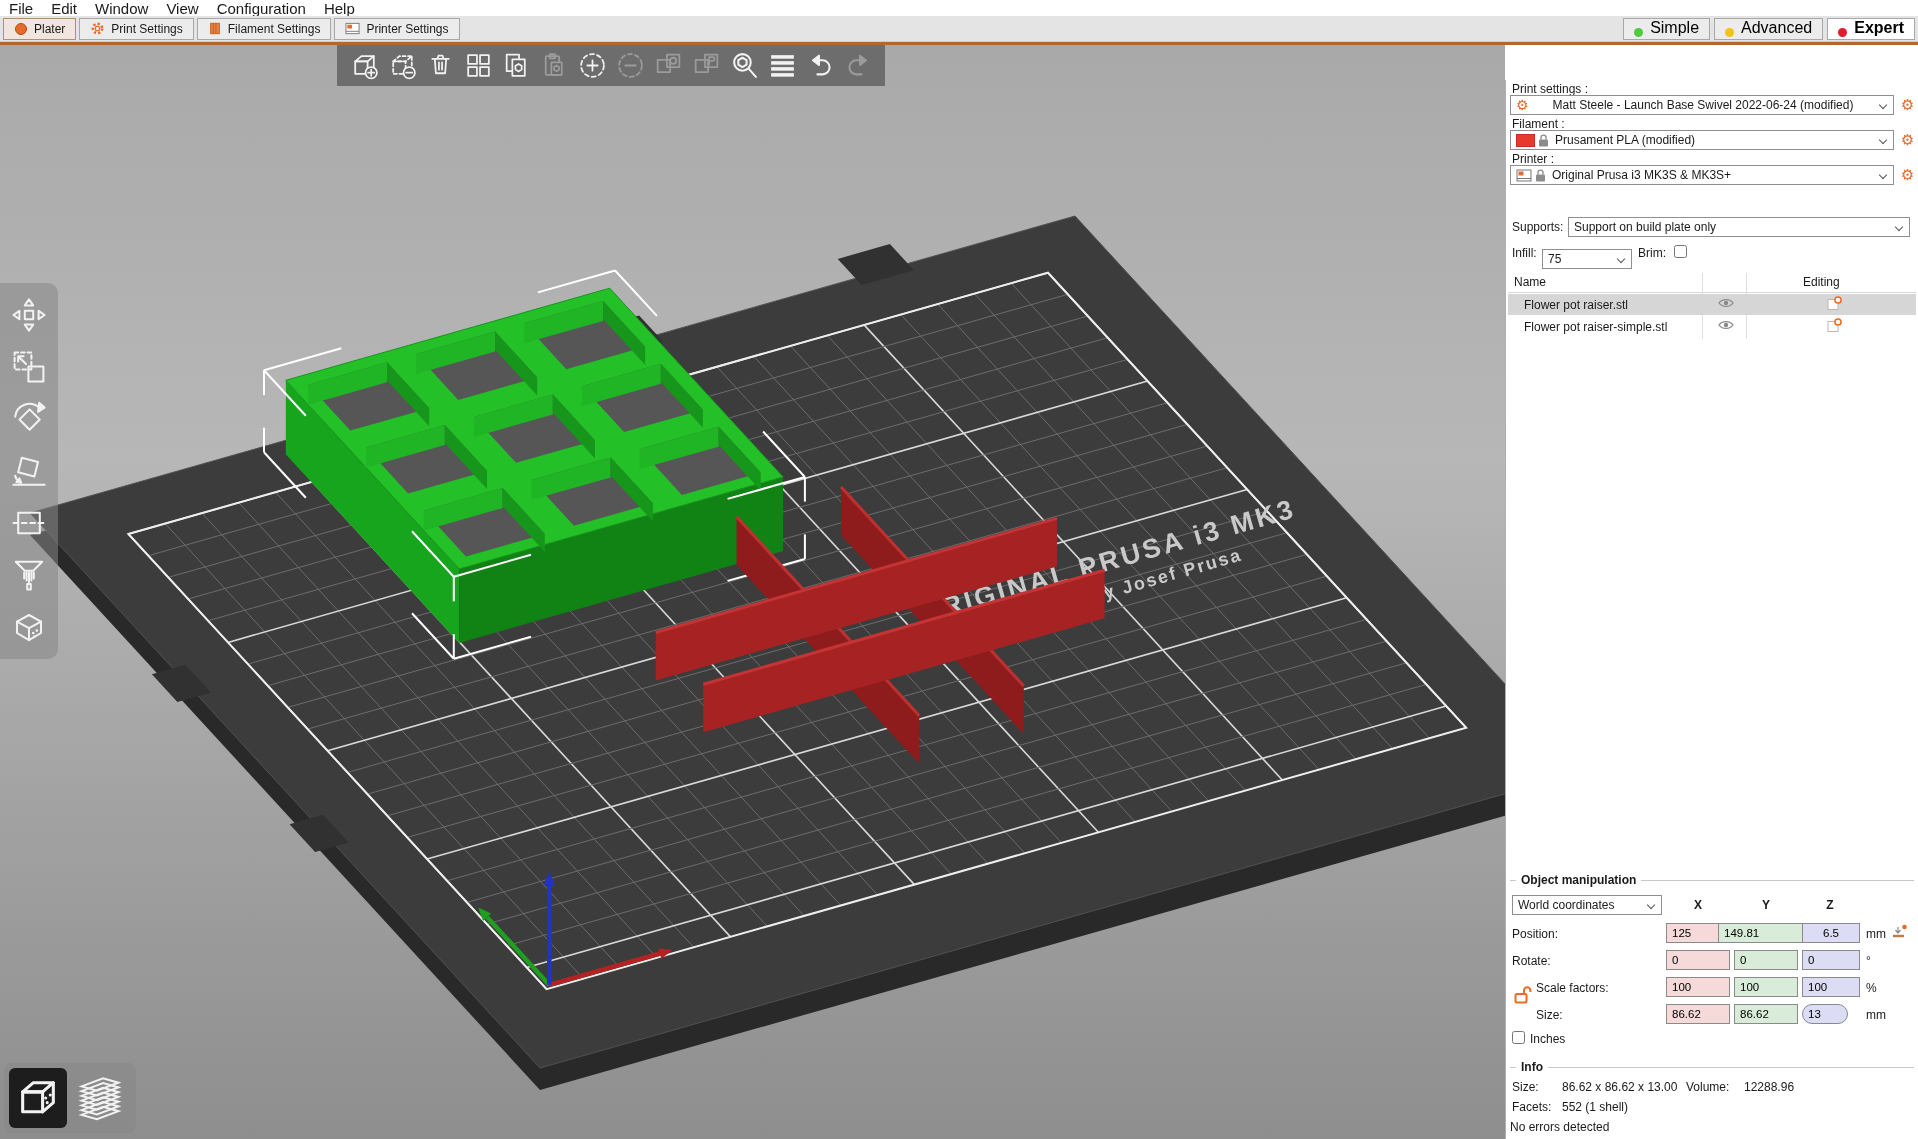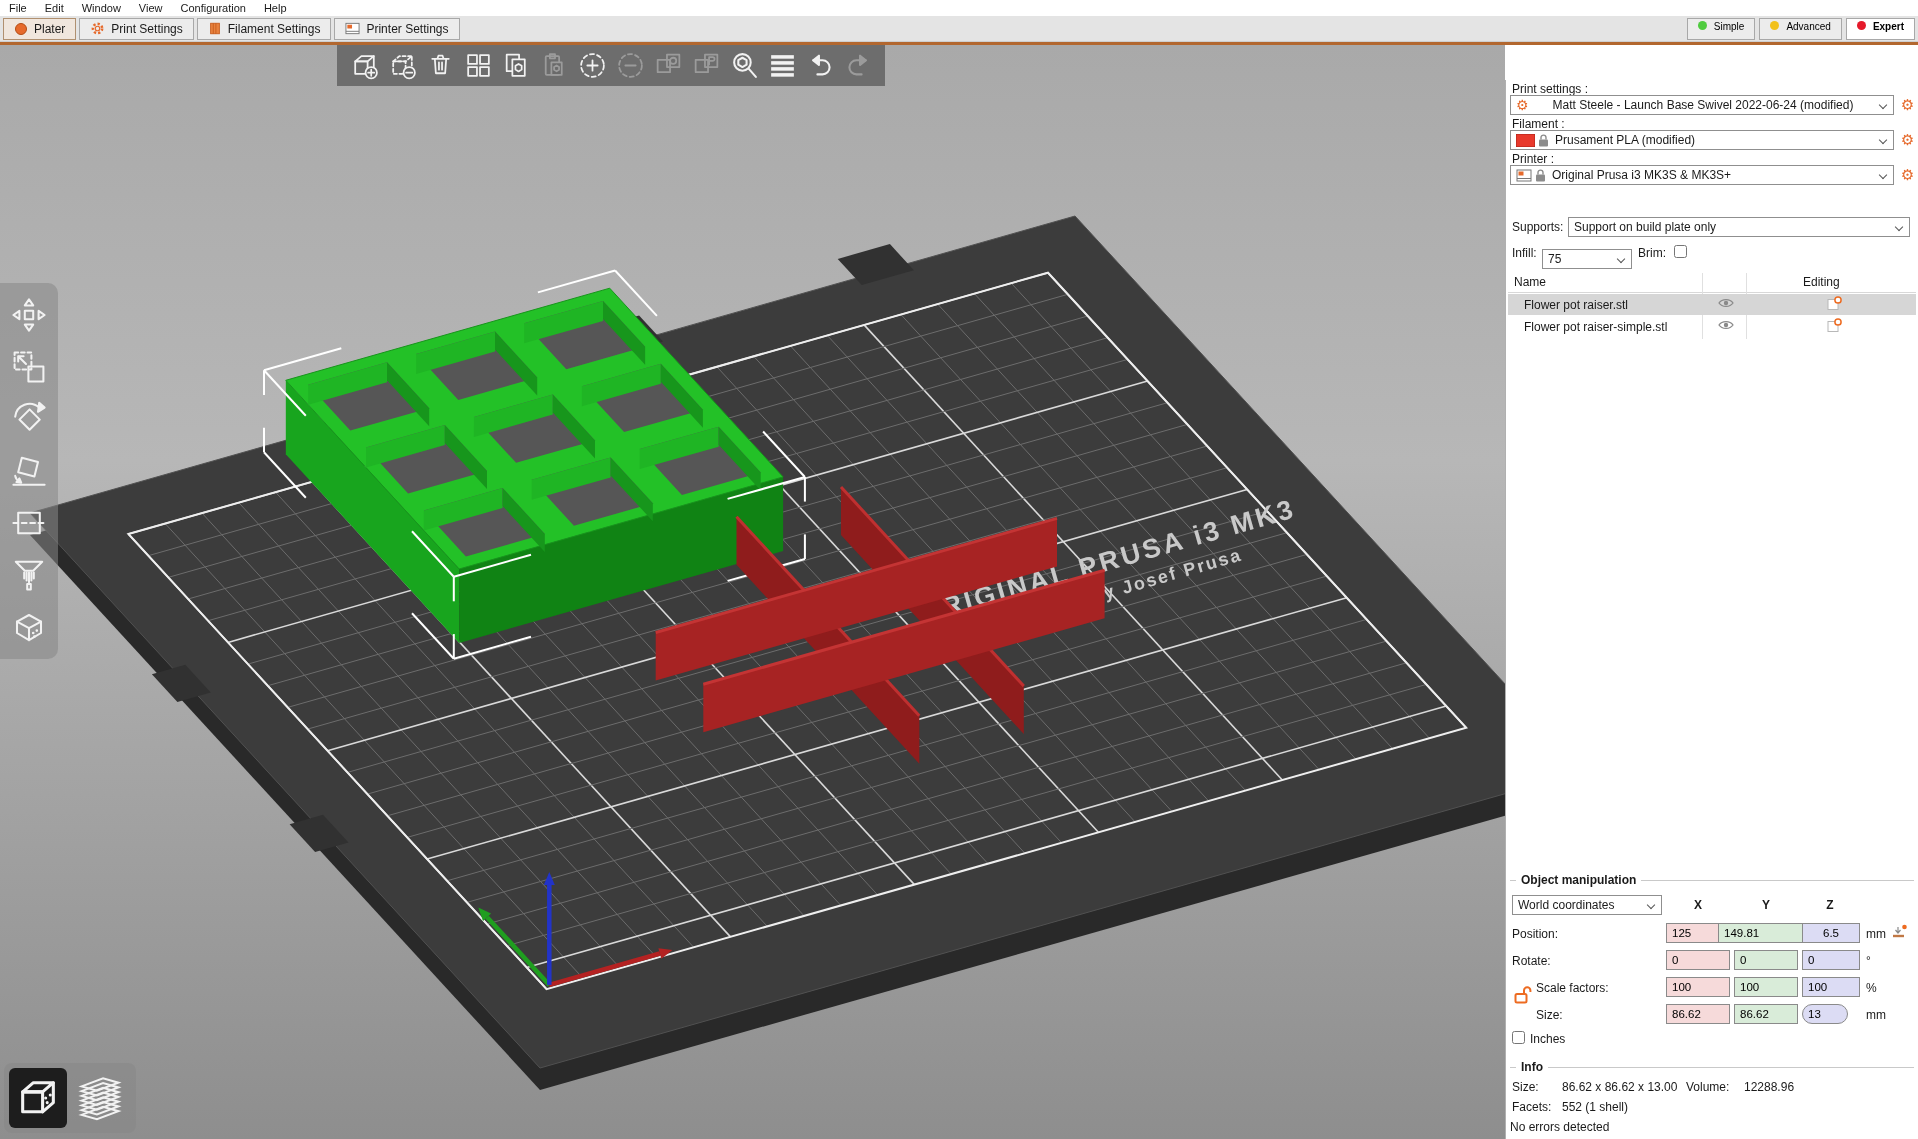--- a/index.html
+++ b/index.html
@@ -1,28 +1,28 @@
 <!DOCTYPE html>
 <html><head>
 <meta charset="utf-8">
 <style>
   * { margin:0; padding:0; box-sizing:border-box; }
   html,body { width:1918px; height:1139px; overflow:hidden; font-family:"Liberation Sans",sans-serif; background:#fff; }
   .abs { position:absolute; }
 
   
-  #menubar { position:absolute; left:0; top:0; width:1918px; height:16px; background:#ffffff; display:flex; align-items:center; font-size:11px; color:#1a1a1a; z-index:30; }
+  #menubar { position:absolute; left:0; top:0; width:1918px; height:16px; background:#ffffff; display:flex; align-items:center; font-size:15px; color:#1a1a1a; z-index:30; }
   .menu-item { padding:0 9px; cursor:default; }
 
   
   #tabbar { position:absolute; left:0; top:16px; width:1918px; height:26px; background:#e4e4e4; display:flex; align-items:center; z-index:30; border-bottom:1px solid #cfcfcf; }
   .tab { height:22px; margin-left:3px; padding:0 10px; display:flex; align-items:center; gap:6px; font-size:12px; color:#1a1a1a; background:#ececec; border:1px solid #a8a8a8; cursor:default; }
   .tab.sel { background:#f0e6dd; border-color:#b09070; }
   .modes { margin-left:auto; display:flex; align-items:center; margin-right:3px; }
-  .mode { height:22px; margin-left:4px; padding:2px 10px; display:flex; align-items:flex-start; gap:7px; font-size:10px; background:#ececec; border:1px solid #a8a8a8; }
+  .mode { height:22px; margin-left:4px; padding:2px 10px; display:flex; align-items:flex-end; gap:7px; font-size:16px; background:#ececec; border:1px solid #a8a8a8; }
   .mode.sel { background:#ffffff; font-weight:bold; }
   .dot { width:9px; height:9px; border-radius:50%; display:inline-block; }
 
   
   #accent-line { position:absolute; left:0; top:42px; width:1918px; height:3px; background:#b2672f; z-index:25; }
 
   
   #viewport { position:absolute; left:0; top:45px; width:1505px; height:1094px; background:linear-gradient(180deg,#a9a9a9 0%, #b7b7b7 38%, #a2a2a2 70%, #8e8e8e 100%); overflow:hidden; }
   #scene { position:absolute; left:0; top:0; width:1505px; height:1094px; }
 

